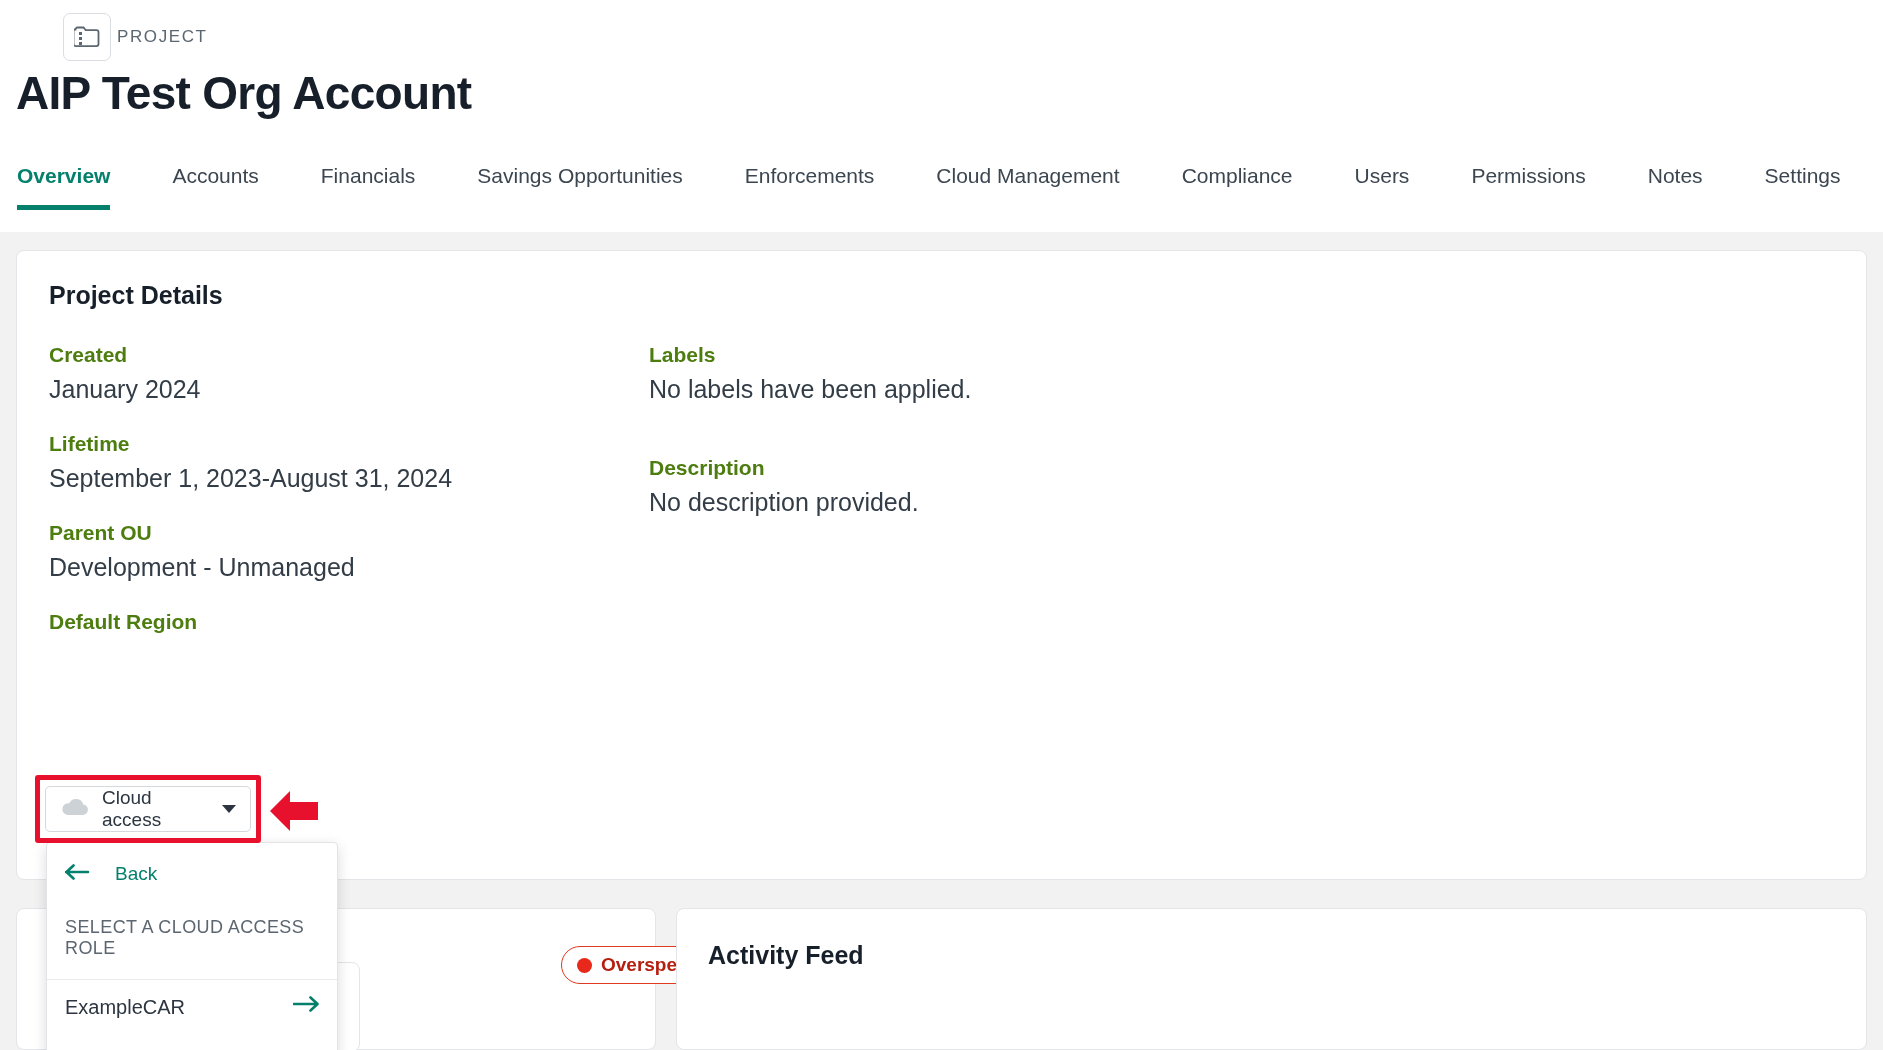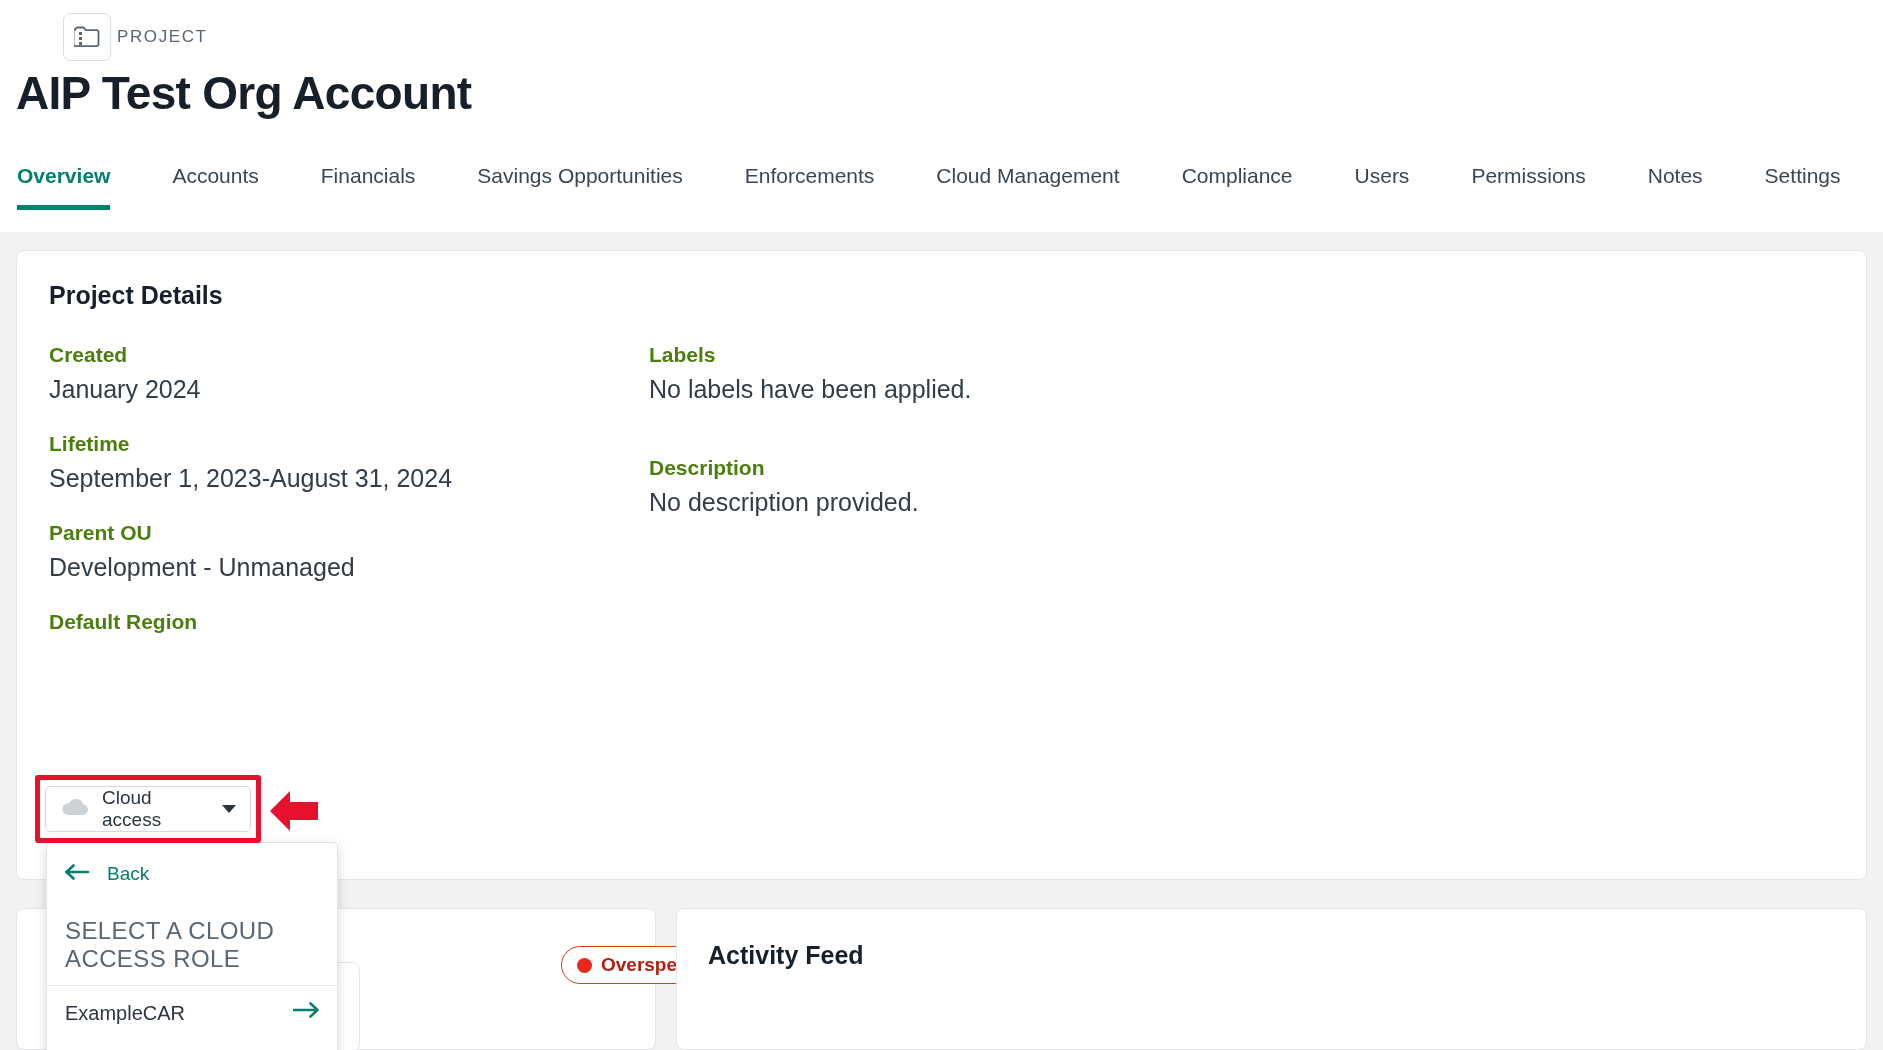--- a/index.html
+++ b/index.html
@@ -233,33 +233,33 @@
     border-radius: 4px;
     box-shadow: 0 4px 14px rgba(0,0,0,0.14);
     z-index: 45;
     overflow: hidden;
     height: 215px;
   }
 
   .dd-back {
     display: flex;
     align-items: center;
-    gap: 16px;
+    gap: 24px;
     padding: 20px 18px 18px 18px;
     cursor: pointer;
   }
 
   .dd-back .txt {
     font-size: 19px;
     color: #05806c;
   }
 
   .dd-section-head {
-    padding: 14px 18px 12px 18px;
-    font-size: 24px;
+    padding: 14px 18px 20px 18px;
+    font-size: 18px;
     letter-spacing: 0.4px;
     color: #5b6670;
     border-bottom: 1px solid #e8eaec;
   }
 
   .dd-item {
     display: flex;
     align-items: flex-start;
     justify-content: space-between;
     padding: 16px 18px 16px 18px;

